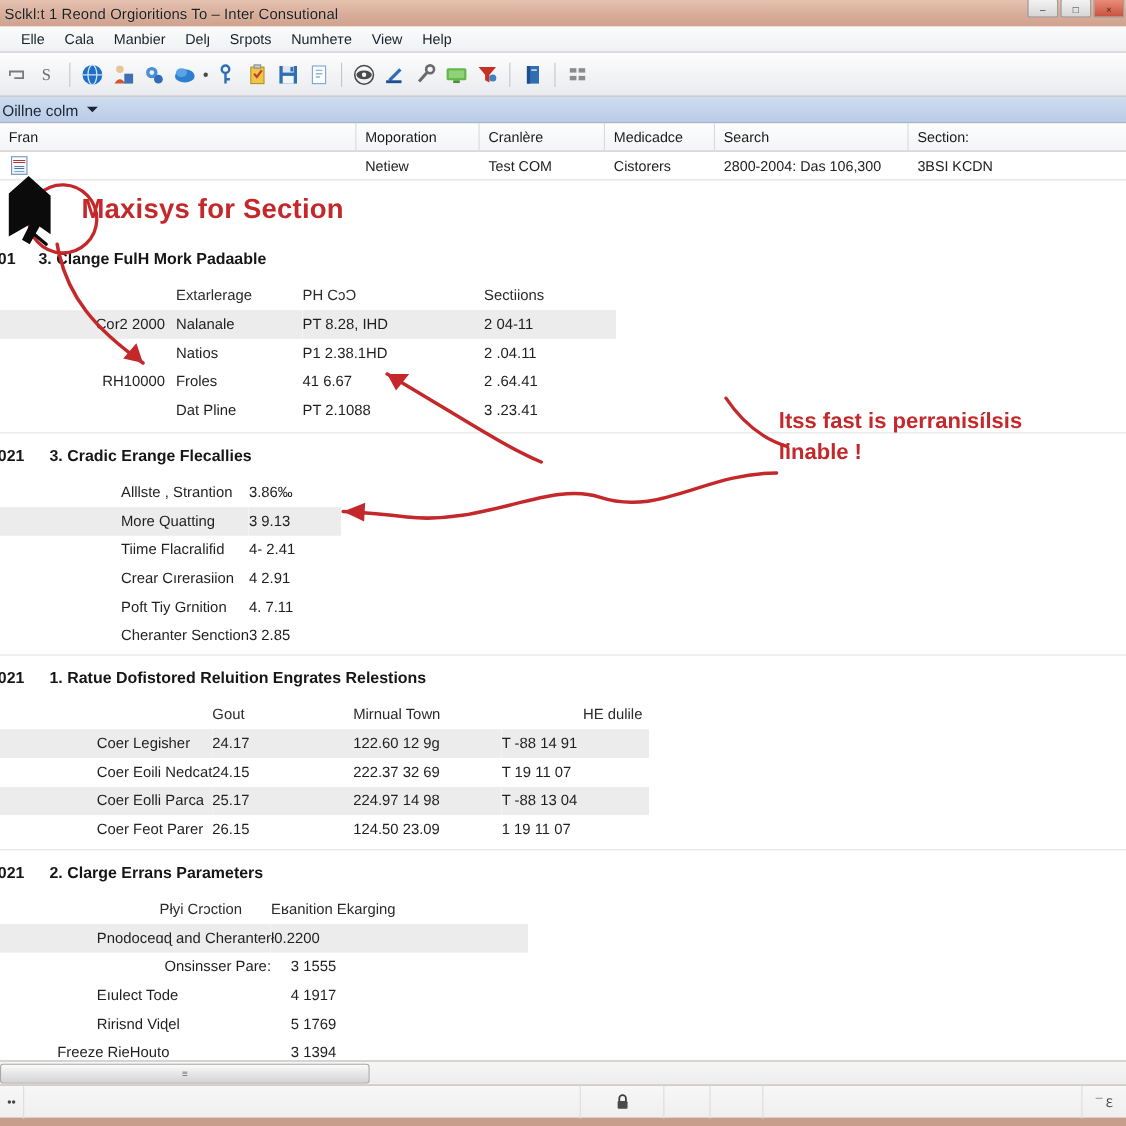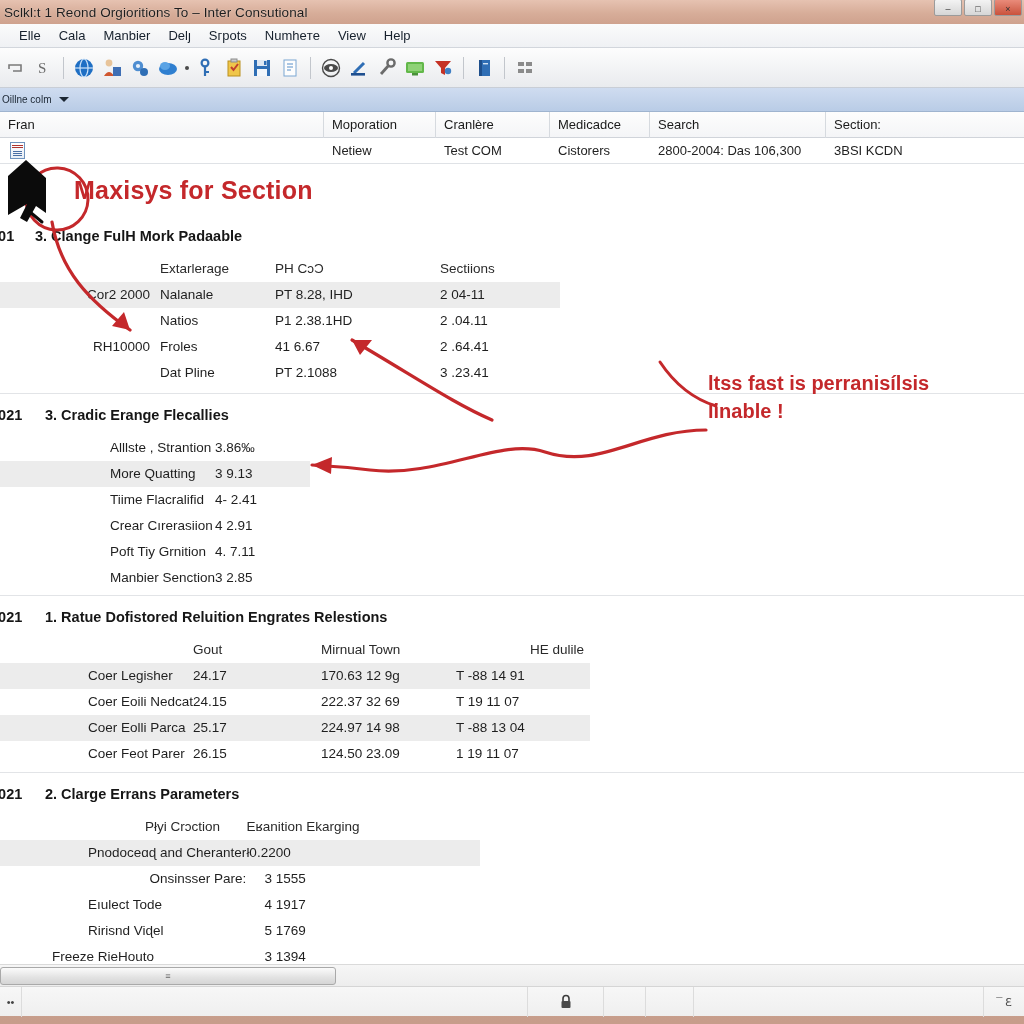--- a/index.html
+++ b/index.html
@@ -69,21 +69,21 @@
   .tbdot { width:4px; height:4px; border-radius:50%; background:#4a4a4a; margin:0 2px; flex:0 0 auto; }
 
   
   .outlinebar {
     position: absolute; left: 0; top: 88px; width: 1024px; height: 24px;
     background: linear-gradient(180deg,#cfdcf0 0%,#b9cce6 100%);
     border-bottom: 1px solid #9fb4cf;
     display: flex; align-items: center; padding-left: 2px;
   }
   .outline-label {
-    font-size: 10px; color: #1b2633; filter: blur(.3px); white-space: nowrap;
+    font-size: 14px; color: #1b2633; filter: blur(.3px); white-space: nowrap;
   }
   .caret-dn {
     width:0;height:0;border-left:5px solid transparent;border-right:5px solid transparent;
     border-top:5px solid #1b2633; margin-left:8px;
   }
 
   
   .colhead {
     position: absolute; left: 0; top: 112px; width: 1024px; height: 26px;
     background: linear-gradient(180deg,#fdfdfd 0%,#f4f5f7 100%);
@@ -430,21 +430,21 @@
         </tr>
         <tr>
           <td style="padding-left:110px;">Crear Cırerasiion</td>
           <td class="num">4 2.91</td>
         </tr>
         <tr>
           <td style="padding-left:110px;">Poft Tiy Grnition</td>
           <td class="num">4. 7.11</td>
         </tr>
         <tr>
-          <td style="padding-left:110px;">Manbier Senction</td>
+          <td style="padding-left:110px;">Cheranter Senction</td>
           <td class="num">3 2.85</td>
         </tr>
       </tbody>
         </table>
     </div>
 
     <div class="divider" style="position:absolute;top:431px;"></div>
 
     <div style="position:absolute;left:0;top:445px;width:1024px;">
       <div style="position:absolute;left:-10px;top:0px;font-size:14.5px;font-weight:bold;color:#161616;filter:blur(.28px);">1021</div>
@@ -454,21 +454,21 @@
         <tbody>
             <tr class="hdr">
           <td style="width:130px;padding-left:88px;"></td>
           <td style="width:128px;margin-top:16px;">Gout</td>
           <td style="width:135px;">Mirnual Town</td>
           <td style="text-align:right;padding-right:6px;">HE dulile</td>
         </tr>
         <tr class="stripe">
           <td style="padding-left:88px;">Coer Legisher</td>
           <td class="num">24.17</td>
-          <td class="num">170.63  12 9ɡ</td>
+          <td class="num">122.60  12 9ɡ</td>
           <td class="num">T  -88 14 91</td>
         </tr>
         <tr>
           <td style="padding-left:88px;">Coer Eoili Nedcat</td>
           <td class="num">24.15</td>
           <td class="num">222.37  32 69</td>
           <td class="num">T  19 11 07</td>
         </tr>
         <tr class="stripe">
           <td style="padding-left:88px;">Coer Eolli Parca</td>

